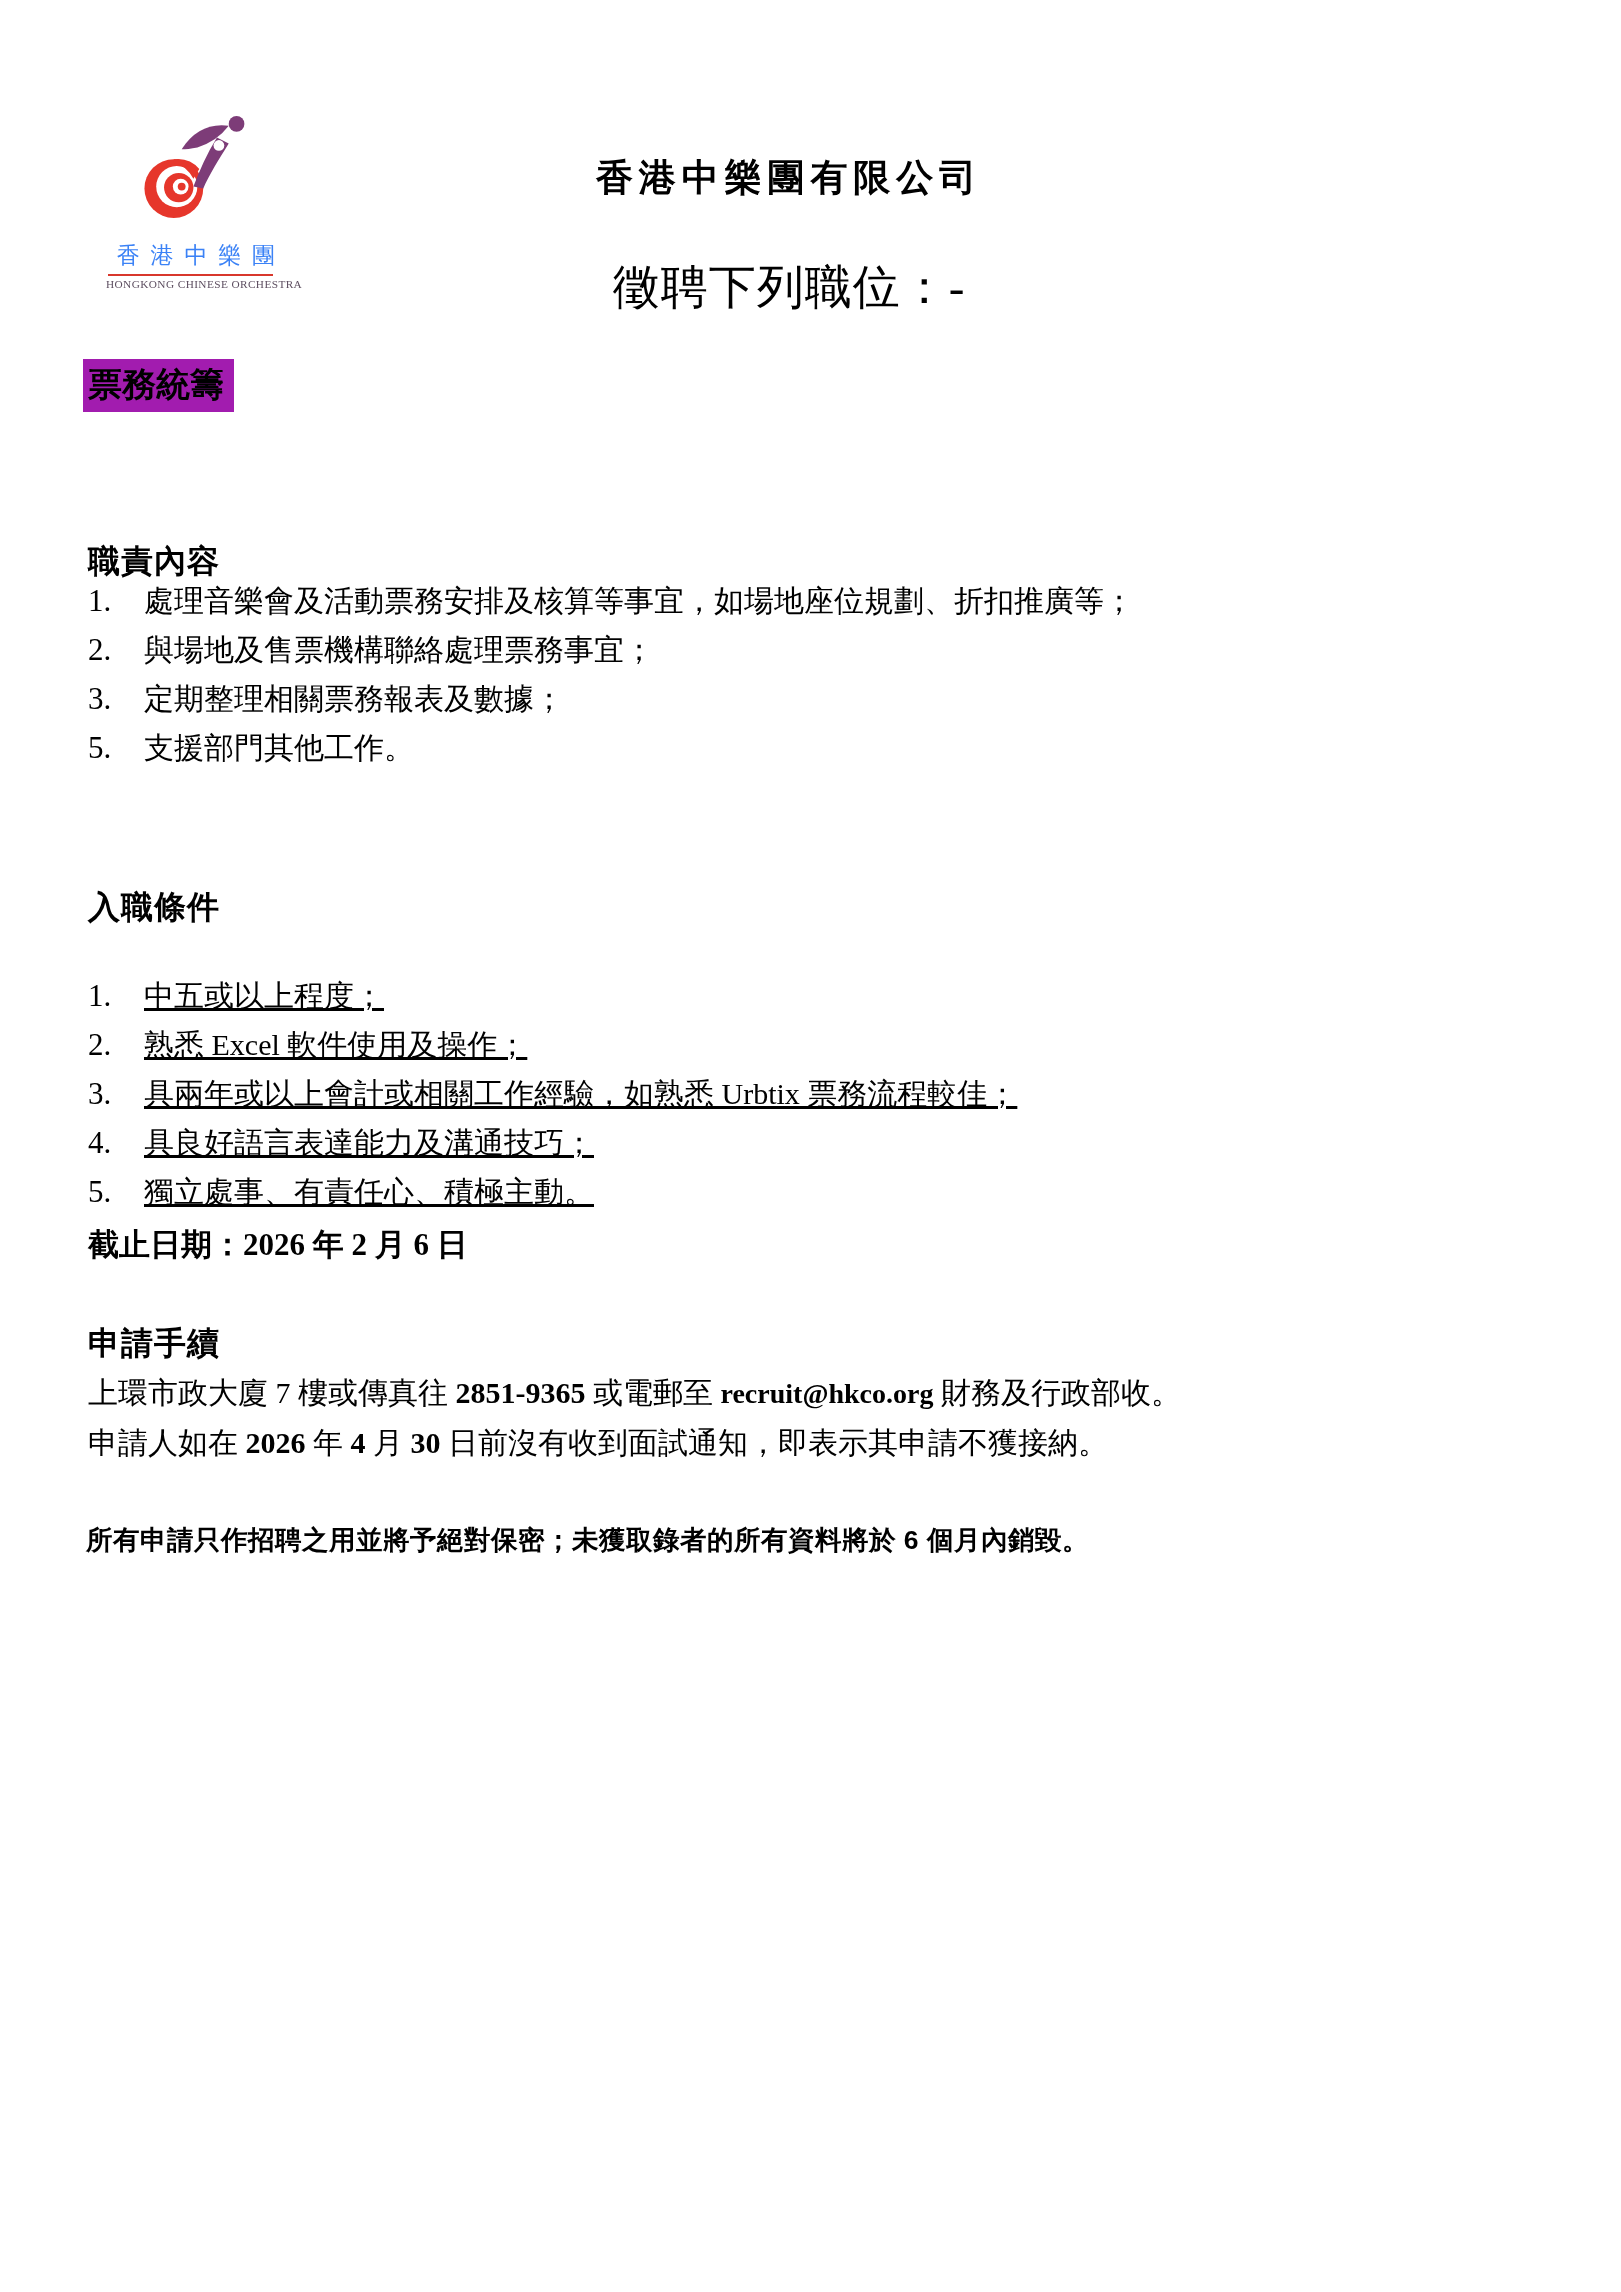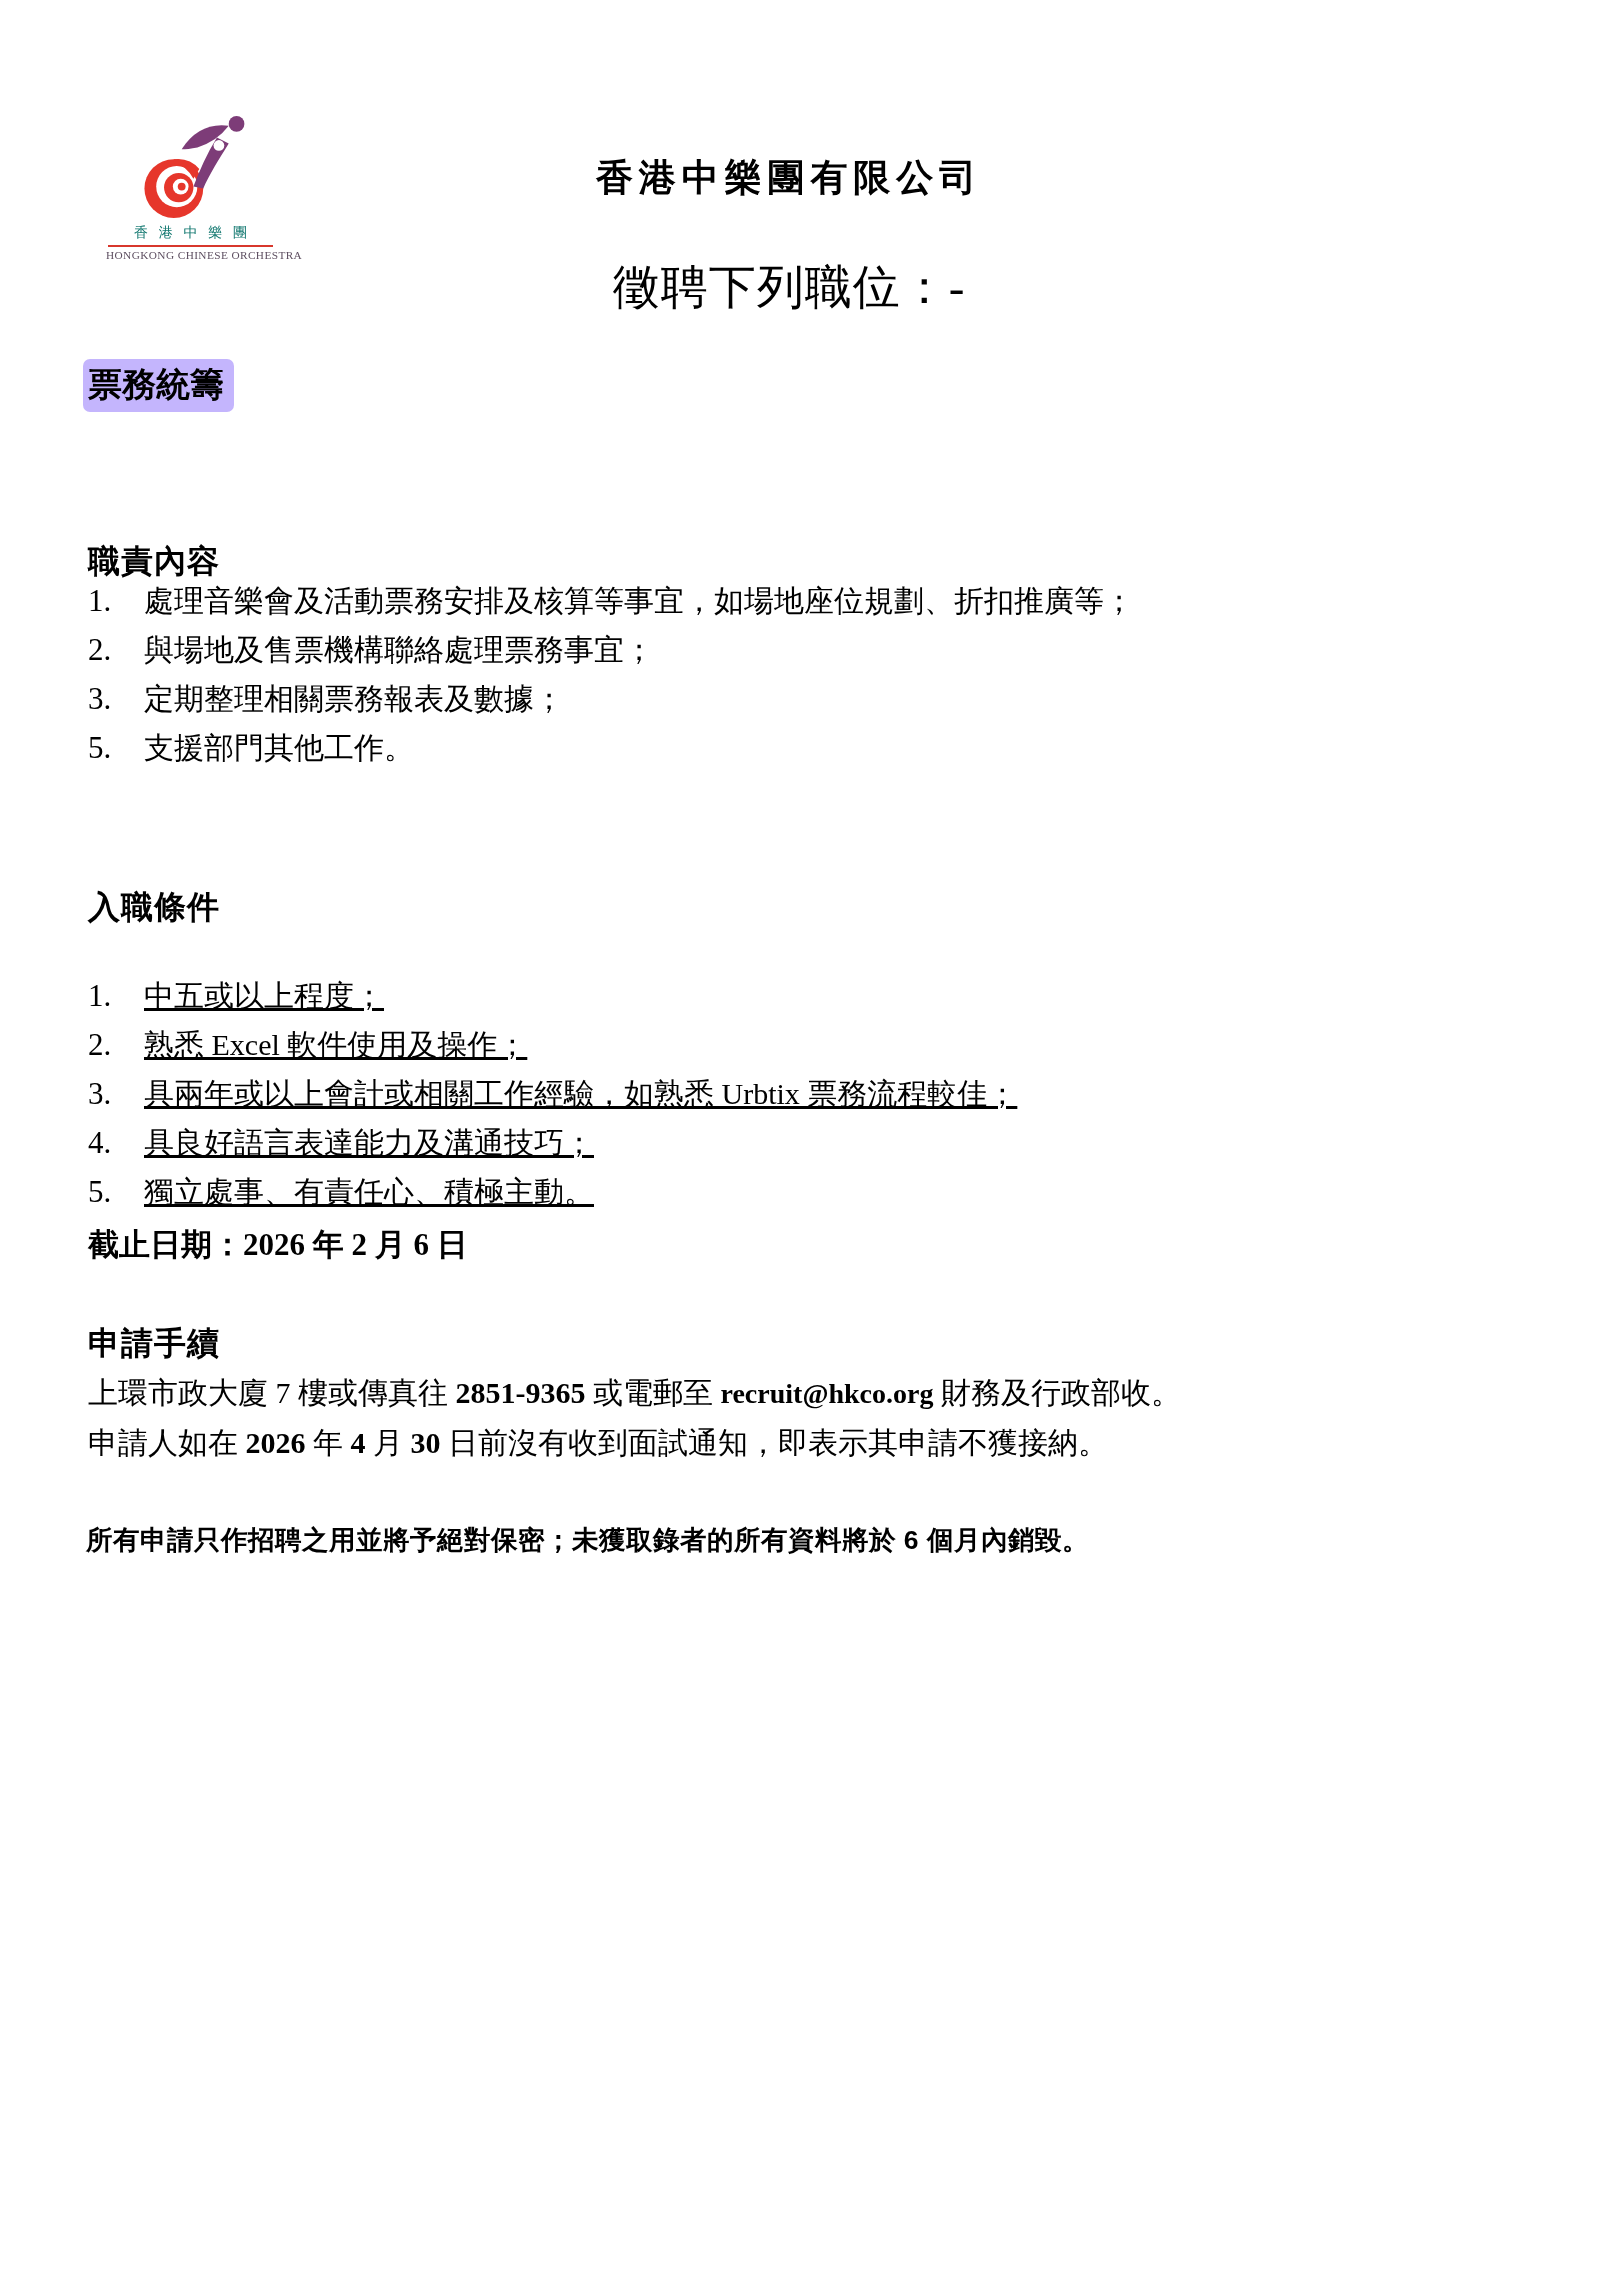--- a/index.html
+++ b/index.html
@@ -14,22 +14,22 @@
   .serif{font-family:"Liberation Serif","DejaVu Serif",serif;}
   .sans{font-family:"Liberation Sans","DejaVu Sans",sans-serif;}
   .mono{font-family:Liberation Serif, serif;}
   .b{font-weight:bold;}
 
   
   .logo{position:absolute;left:106px;top:110px;width:169px;text-align:center;}
   .logo-art{display:block;margin:0 auto;}
   .logo-cn{
     font-family:"Liberation Serif","DejaVu Serif",serif;
-    font-size:14px;letter-spacing:10.8px;color:#0f766e;
-    margin-top:0;white-space:nowrap;text-indent:10.8px;
+    font-size:23px;letter-spacing:10.8px;color:#3b82f6;
+    margin-top:16px;white-space:nowrap;text-indent:10.8px;
   }
   .logo-rule{height:2px;background:#d8372c;margin:2.9px 2px 2px 2px;}
   .logo-en{
     font-family:"Liberation Serif","DejaVu Serif",serif;
     font-size:11.3px;letter-spacing:0.4px;color:#5d4e60;white-space:nowrap;
   }
 
   
   .title{
     position:absolute;left:88px;top:147px;width:1402px;
@@ -98,21 +98,21 @@
       </g>
     </svg>
     <div class="logo-cn">香港中樂團</div>
     <div class="logo-rule"></div>
     <div class="logo-en">HONGKONG CHINESE ORCHESTRA</div>
   </div>
 
   <div class="title">香港中樂團有限公司</div>
   <div class="subtitle">徵聘下列職位：-</div>
 
-  <div class="jobtitle" style="background:#c4b5fd;border-radius:7px;">票務統籌</div>
+  <div class="jobtitle" style="background:#a21caf;">票務統籌</div>
 
   <div class="sec-heading sans" style="top:541px;">職責內容</div>
   <div class="num-list" style="top:576px;">
     <div class="row"><span class="li-no">1.</span><span>處理音樂會及活動票務安排及核算等事宜，如場地座位規劃、折扣推廣等；</span></div>
     <div class="row"><span class="li-no">2.</span><span>與場地及售票機構聯絡處理票務事宜；</span></div>
     <div class="row"><span class="li-no">3.</span><span>定期整理相關票務報表及數據；</span></div>
     <div class="row"><span class="li-no">5.</span><span>支援部門其他工作。</span></div>
   </div>
 
   <div class="sec-heading sans" style="top:887px;">入職條件</div>

